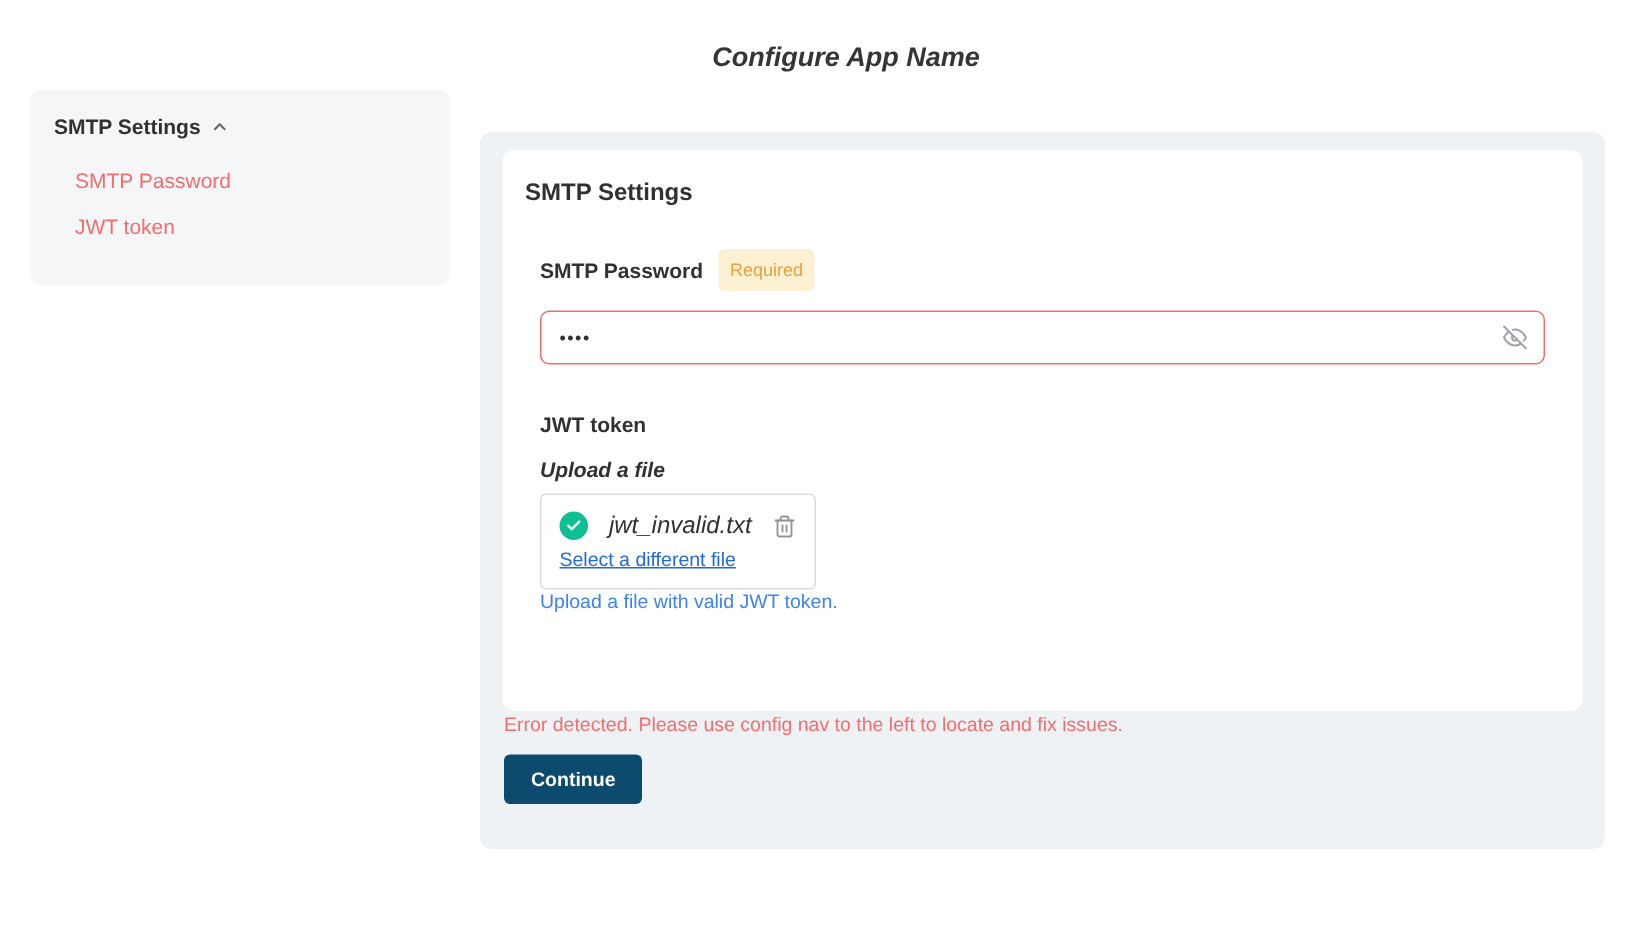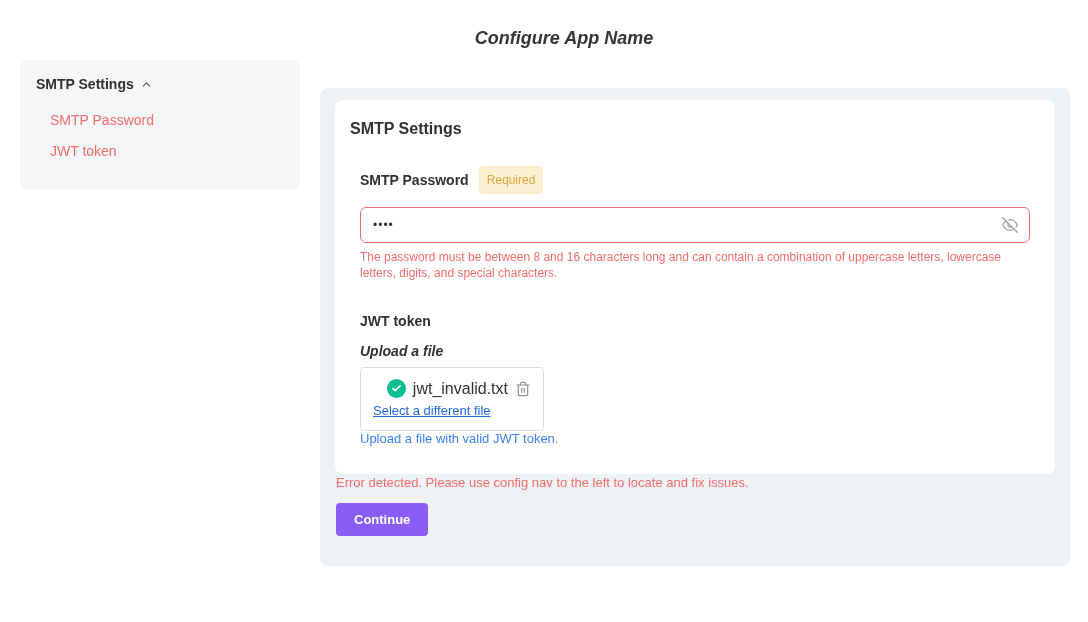--- a/index.html
+++ b/index.html
@@ -144,22 +144,23 @@
     margin-top: 8px;
     width: 184px;
     border: 1px solid #d9dce1;
     border-radius: 4px;
     padding: 11px 12px 12px 12px;
     background: #ffffff;
   }
   .upload-file-row {
     display: flex;
     align-items: center;
-    justify-content: flex-end;
+    justify-content: space-between;
     gap: 7px;
+    font-style: italic;
   }
   .check-circle {
     width: 19px; height: 19px;
     border-radius: 50%;
     background: #0fbf92;
     display: flex;
     align-items: center;
     justify-content: center;
     flex: 0 0 auto;
   }
@@ -189,21 +190,21 @@
   .panel-error {
     margin-top: 1px;
     margin-left: 1px;
     font-size: 13px;
     color: #f56c6c;
   }
   .continue-button {
     margin-top: 13px;
     margin-left: 1px;
     display: inline-block;
-    background: #8b5cf6;
+    background: #0c4a6e;
     color: #ffffff;
     font-size: 13px;
     font-weight: bold;
     border: none;
     border-radius: 4px;
     padding: 9px 18px;
     cursor: not-allowed;
     font-family: "Liberation Sans", sans-serif;
   }
 </style>
@@ -236,21 +237,20 @@
 
     <div class="password-input-wrap">
       <input class="password-input" type="text" readonly="" value="••••" style="">
       <span class="eye-toggle">
         <svg width="16" height="16" viewBox="0 0 24 24" fill="none" stroke="#a0a3a9" stroke-width="2" stroke-linecap="round" stroke-linejoin="round">
           <path d="M17.94 17.94A10.07 10.07 0 0 1 12 20c-7 0-11-8-11-8a18.45 18.45 0 0 1 5.06-5.94M9.9 4.24A9.12 9.12 0 0 1 12 4c7 0 11 8 11 8a18.5 18.5 0 0 1-2.16 3.19m-6.72-1.07a3 3 0 1 1-4.24-4.24"></path>
           <line x1="1" y1="1" x2="23" y2="23"></line>
         </svg>
       </span>
     </div>
-    <div class="field-error">The password must be between 8 and 16 characters long and can contain a combination of uppercase letters, lowercase letters, digits, and special characters.</div>
 
     <div class="jwt-label">JWT token</div>
     <div class="upload-label">Upload a file</div>
 
     <div class="upload-box">
       <div class="upload-file-row">
         <span class="check-circle">
           <svg width="11" height="11" viewBox="0 0 24 24" fill="none" stroke="#ffffff" stroke-width="3.4" stroke-linecap="round" stroke-linejoin="round">
               <polyline points="20 6 9 17 4 12"></polyline>
             </svg>

